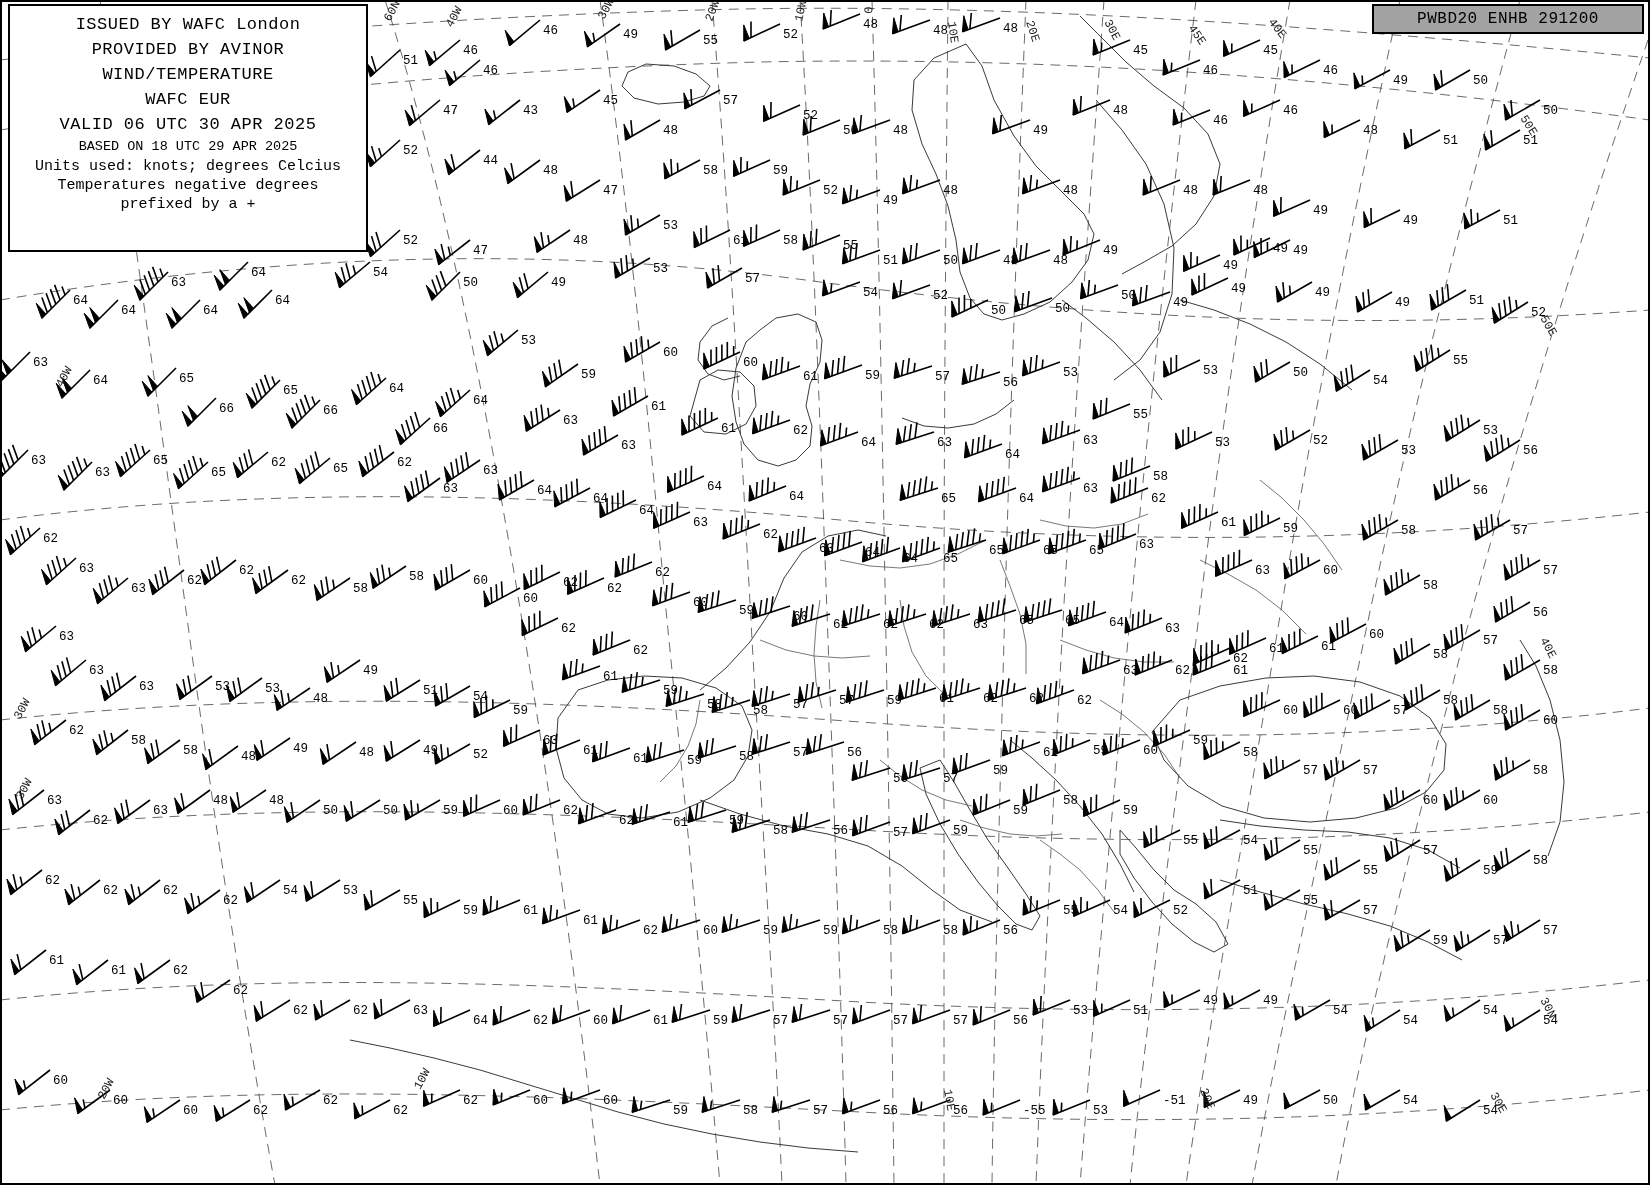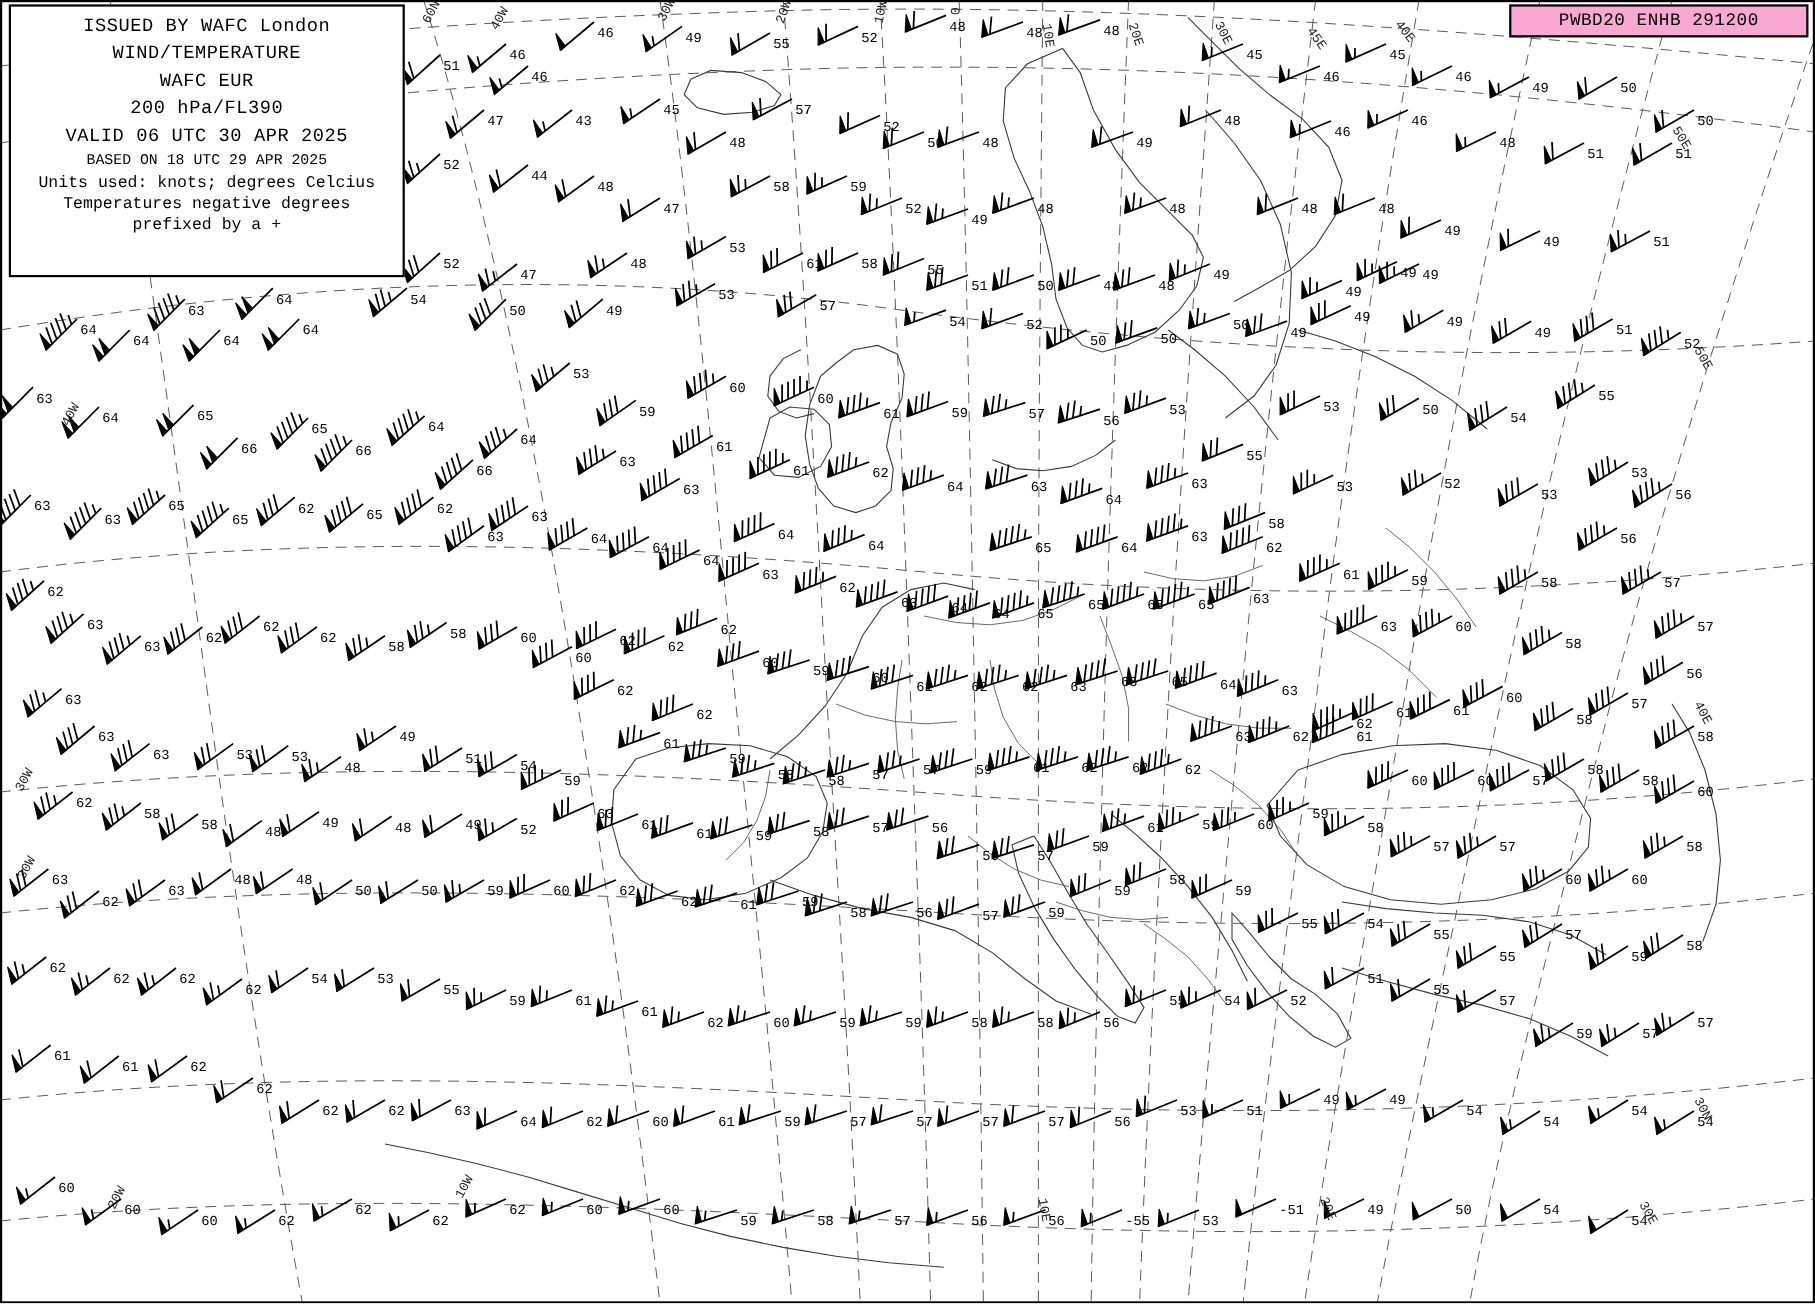--- a/index.html
+++ b/index.html
@@ -20,21 +20,21 @@
     position:absolute;left:8px;top:4px;width:360px;height:248px;
     border:2px solid #000;background:#fff;box-sizing:border-box;
     text-align:center;padding-top:6px;z-index:40;
   }
   #legend .l1{font-size:17px;letter-spacing:.5px;line-height:25px;}
   #legend .l2{font-size:13.5px;line-height:20px;}
   #legend .l3{font-size:15px;line-height:19px;}
   
   #hdr{
     position:absolute;right:6px;top:4px;width:272px;height:30px;
-    border:2px solid #000;background:#f9a8d4;box-sizing:border-box;
+    border:2px solid #000;background:#a3a3a3;box-sizing:border-box;
     text-align:center;font-size:16px;line-height:27px;letter-spacing:.5px;z-index:40;
   }
   svg.layer{position:absolute;left:0;top:0;width:1650px;height:1185px;}
   .coast{fill:none;stroke:#3a3a3a;stroke-width:1;}
   .border{fill:none;stroke:#555;stroke-width:0.8;}
   .grat{fill:none;stroke:#444;stroke-width:0.8;stroke-dasharray:10 7;}
   .gratlbl{font-family:"Liberation Mono",monospace;font-size:12px;fill:#222;}
   .barb{stroke:#000;stroke-width:1.6;fill:none;}
   .flag{fill:#000;stroke:#000;stroke-width:1;}
   .tnum{font-family:"Liberation Mono",monospace;font-size:12.5px;fill:#000;}
@@ -2724,23 +2724,23 @@
       <text class="gratlbl" x="62" y="388" transform="rotate(-62 62 388)">40W</text>
       <text class="gratlbl" x="104" y="1100" transform="rotate(-62 104 1100)">20W</text>
       <text class="gratlbl" x="420" y="1090" transform="rotate(-62 420 1090)">10W</text>
       <text class="gratlbl" x="944" y="1090" transform="rotate(80 944 1090)">10E</text>
       <text class="gratlbl" x="1200" y="1090" transform="rotate(68 1200 1090)">20E</text>
       <text class="gratlbl" x="1490" y="1095" transform="rotate(60 1490 1095)">30E</text>
     </svg>
 
   <div id="legend">
     <div class="l1">ISSUED BY WAFC London</div>
+    <div class="l1">PROVIDED BY AVINOR</div>
     <div class="l1">WIND/TEMPERATURE</div>
     <div class="l1">WAFC EUR</div>
-    <div class="l1">200 hPa/FL390</div>
     <div class="l1">VALID 06 UTC 30 APR 2025</div>
     <div class="l2">BASED ON 18 UTC 29 APR 2025</div>
     <div class="l3">Units used: knots; degrees Celcius</div>
     <div class="l3">Temperatures negative degrees</div>
     <div class="l3">prefixed by a +</div>
   </div>
 
   <div id="hdr">PWBD20 ENHB 291200</div>
 
   <div id="frame"></div>

